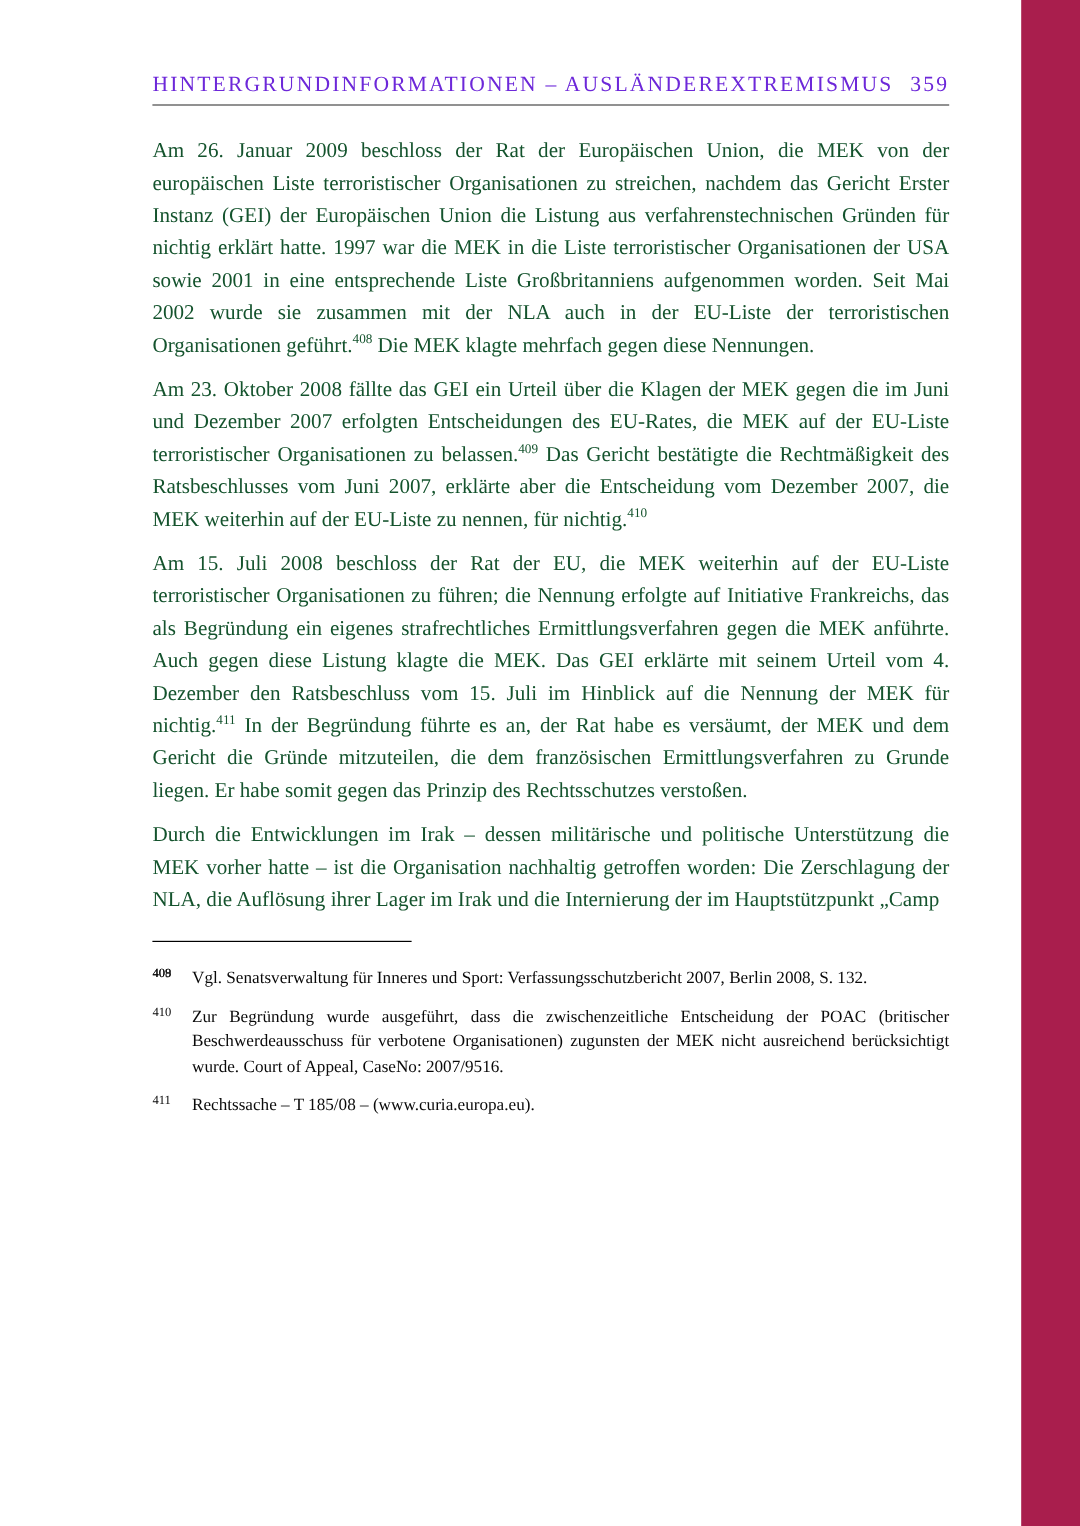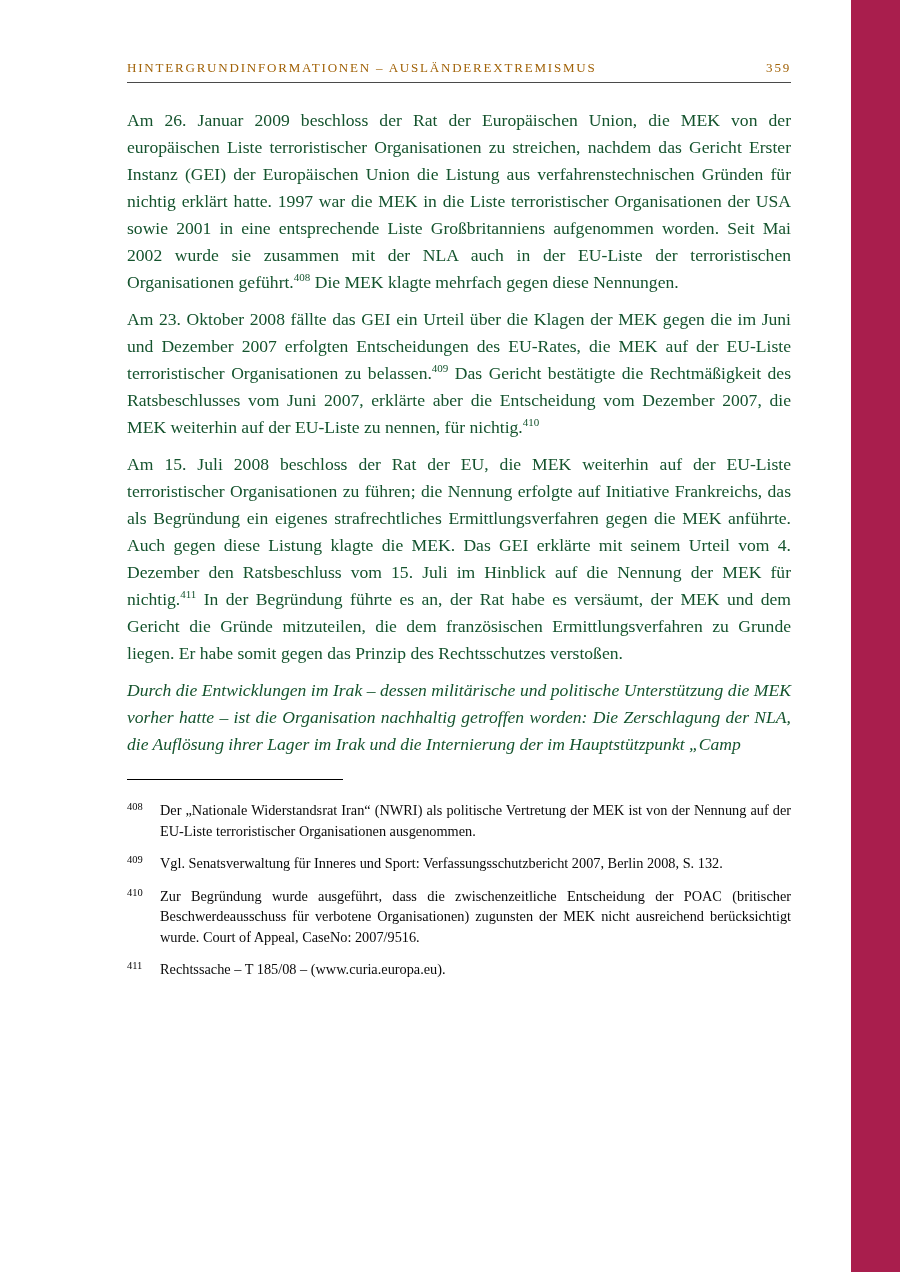--- a/index.html
+++ b/index.html
@@ -22,35 +22,35 @@
   .content {
     position: absolute;
     left: 127px;
     top: 60px;
     width: 664px;
   }
   .running-header {
     display: flex;
     justify-content: space-between;
     align-items: baseline;
-    font-size: 13px;
+    font-size: 18px;
     letter-spacing: 1.8px;
-    color: #a16207;
+    color: #6d28d9;
     border-bottom: 1px solid #4a4a4a;
     padding-bottom: 6px;
   }
   .body-text {
     margin-top: 24px;
     font-size: 17.6px;
     line-height: 27px;
     text-align: justify;
     color: #14532d;
   }
   .para { margin: 0 0 10px 0; }
-  .para:last-child { margin-bottom: 0; font-style: italic; }
+  .para:last-child { margin-bottom: 0; }
   sup.fnref {
     font-size: 11px;
     line-height: 0;
     vertical-align: super;
   }
   .fn-sep {
     width: 216px;
     border-top: 1.2px solid #000000;
     margin-top: 21px;
     height: 0;
@@ -86,19 +86,19 @@
       <span>359</span>
     </div>
     <div class="body-text">
         <p class="para"><span>Am 26. Januar 2009 beschloss der Rat der Europäischen Union, die MEK von der europäischen Liste terroristischer Organisationen zu streichen, nachdem das Gericht Erster Instanz (GEI) der Europäischen Union die Listung aus verfahrenstechnischen Gründen für nichtig erklärt hatte. 1997 war die MEK in die Liste terroristischer Organisationen der USA sowie 2001 in eine entsprechende Liste Großbritanniens aufgenommen worden. Seit Mai 2002 wurde sie zusammen mit der NLA auch in der EU-Liste der terroristischen Organisationen geführt.</span><sup class="fnref">408</sup><span> Die MEK klagte mehrfach gegen diese Nennungen.</span></p>
         <p class="para"><span>Am 23. Oktober 2008 fällte das GEI ein Urteil über die Klagen der MEK gegen die im Juni und Dezember 2007 erfolgten Entscheidungen des EU-Rates, die MEK auf der EU-Liste terroristischer Organisationen zu belassen.</span><sup class="fnref">409</sup><span> Das Gericht bestätigte die Rechtmäßigkeit des Ratsbeschlusses vom Juni 2007, erklärte aber die Entscheidung vom Dezember 2007, die MEK weiterhin auf der EU-Liste zu nennen, für nichtig.</span><sup class="fnref">410</sup></p>
         <p class="para"><span>Am 15. Juli 2008 beschloss der Rat der EU, die MEK weiterhin auf der EU-Liste terroristischer Organisationen zu führen; die Nennung erfolgte auf Initiative Frankreichs, das als Begründung ein eigenes strafrechtliches Ermittlungsverfahren gegen die MEK anführte. Auch gegen diese Listung klagte die MEK. Das GEI erklärte mit seinem Urteil vom 4. Dezember den Ratsbeschluss vom 15. Juli im Hinblick auf die Nennung der MEK für nichtig.</span><sup class="fnref">411</sup><span> In der Begründung führte es an, der Rat habe es versäumt, der MEK und dem Gericht die Gründe mitzuteilen, die dem französischen Ermittlungsverfahren zu Grunde liegen. Er habe somit gegen das Prinzip des Rechtsschutzes verstoßen.</span></p>
         <p class="para"><span>Durch die Entwicklungen im Irak – dessen militärische und politische Unterstützung die MEK vorher hatte – ist die Organisation nachhaltig getroffen worden: Die Zerschlagung der NLA, die Auflösung ihrer Lager im Irak und die Internierung der im Hauptstützpunkt „Camp</span></p>
       </div>
     <div class="fn-sep"></div>
     <div class="footnotes">
-        <div class="footnote"><span class="fn-num">408</span><span class="fn-text">Der „Nationale Widerstandsrat Iran“ (NWRI) als politische Vertretung der MEK ist von der Nennung auf der EU-Liste terroristischer Organisationen ausgenommen.</span></div>
+        <div class="footnote"><span class="fn-num">408</span></div>
         <div class="footnote"><span class="fn-num">409</span><span class="fn-text">Vgl. Senatsverwaltung für Inneres und Sport: Verfassungsschutzbericht 2007, Berlin 2008, S. 132.</span></div>
         <div class="footnote"><span class="fn-num">410</span><span class="fn-text">Zur Begründung wurde ausgeführt, dass die zwischenzeitliche Entscheidung der POAC (britischer Beschwerdeausschuss für verbotene Organisationen) zugunsten der MEK nicht ausreichend berücksichtigt wurde. Court of Appeal, CaseNo: 2007/9516.</span></div>
         <div class="footnote"><span class="fn-num">411</span><span class="fn-text">Rechtssache – T 185/08 – (www.curia.europa.eu).</span></div>
       </div>
   </div>
 </div>
 
 </body></html>

